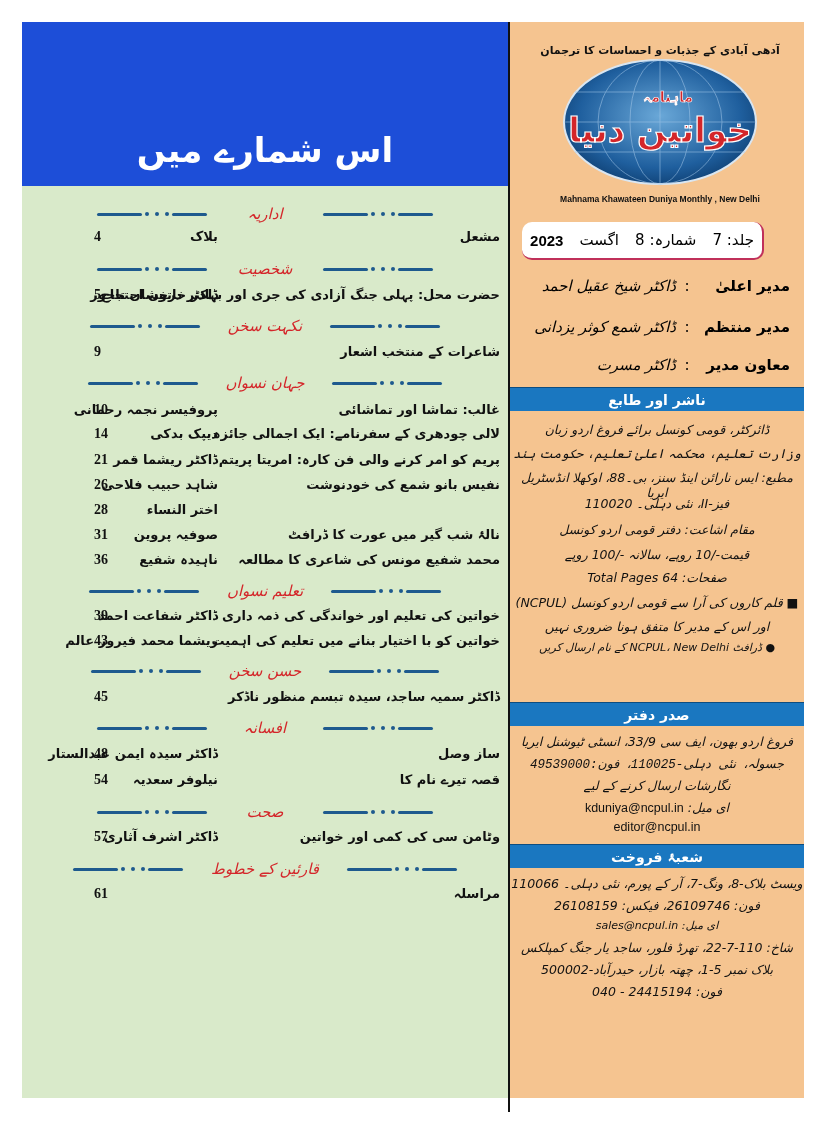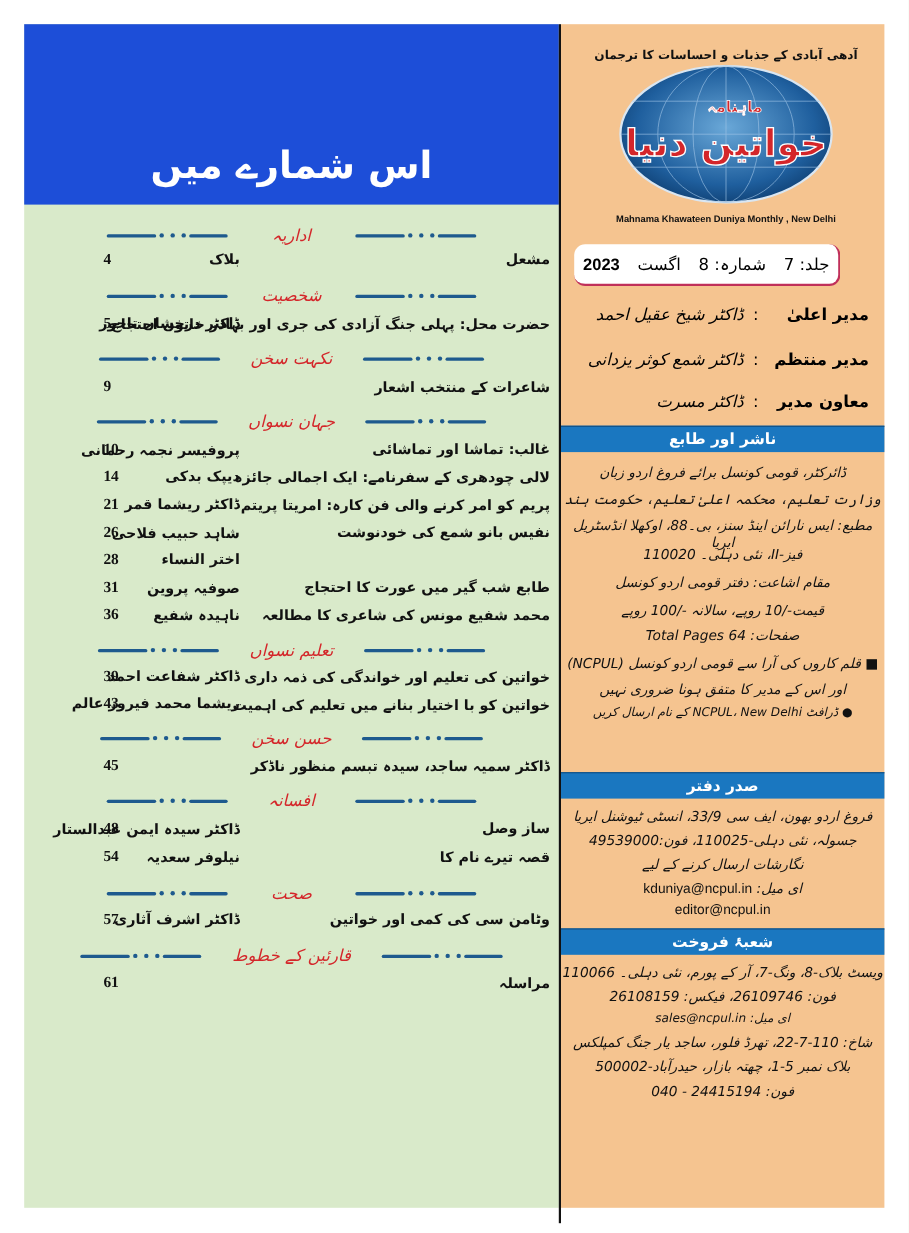--- a/index.html
+++ b/index.html
@@ -148,21 +148,21 @@
       <div class="toc-row" style="top: 453px;">
         <span class="toc-title">نفیس بانو شمع کی خودنوشت</span>
         <span class="toc-author">شاہد حبیب فلاحی</span>
         <span class="toc-page">26</span>
       </div>
       <div class="toc-row" style="top: 478px;">
         <span class="toc-author">اختر النساء</span>
         <span class="toc-page">28</span>
       </div>
       <div class="toc-row" style="top: 503px;">
-        <span class="toc-title">طابع شب گیر میں عورت کا احتجاج</span>
+        <span class="toc-title">نالۂ شب گیر میں عورت کا ڈرافٹ</span>
         <span class="toc-author">صوفیہ پروین</span>
         <span class="toc-page">31</span>
       </div>
       <div class="toc-row" style="top: 528px;">
         <span class="toc-title">محمد شفیع مونس کی شاعری کا مطالعہ</span>
         <span class="toc-author">ناہیدہ شفیع</span>
         <span class="toc-page">36</span>
       </div>
       <div class="section-head" style="top: 557px;">
         <div class="orn">
@@ -343,21 +343,21 @@
   <div class="rtext" style="top:474px;">فیز-II، نئی دہلی۔ 110020</div>
   <div class="rtext" style="top:500px;">مقام اشاعت: دفتر قومی اردو کونسل</div>
   <div class="rtext" style="top:525px;">قیمت-/10 روپے، سالانہ -/100 روپے</div>
   <div class="rtext" style="top:548px;">صفحات: Total Pages 64</div>
   <div class="rtext" style="top:573px;">■ قلم کاروں کی آرا سے قومی اردو کونسل (NCPUL)</div>
   <div class="rtext" style="top:597px;">اور اس کے مدیر کا متفق ہونا ضروری نہیں</div>
   <div class="rtext" style="top:619px;font-size:11px;">● ڈرافٹ NCPUL، New Delhi کے نام ارسال کریں</div>
 
   <div class="blue-head" style="top:680px;">صدر دفتر</div>
   <div class="rtext" style="top:712px;">فروغ اردو بھون، ایف سی 33/9، انسٹی ٹیوشنل ایریا</div>
-  <div class="rtext" style="top:734px;">جسولہ، نئی دہلی-110025، فون:49539000</div>
+  <div class="rtext" style="top:734px;font-family:Liberation Mono, monospace;">جسولہ، نئی دہلی-110025، فون:49539000</div>
   <div class="rtext" style="top:756px;">نگارشات ارسال کرنے کے لیے</div>
   <div class="rtext" style="top:778px;">
     <span>ای میل:</span>
     <span style="font-style:normal;font-family:Liberation Sans, sans-serif;">kduniya@ncpul.in</span>
   </div>
   <div class="rtext ltr" style="top:798px;">editor@ncpul.in</div>
 
   <div class="blue-head" style="top:822px;">شعبۂ فروخت</div>
   <div class="rtext" style="top:854px;">ویسٹ بلاک-8، ونگ-7، آر کے پورم، نئی دہلی۔ 110066</div>
   <div class="rtext" style="top:876px;">فون: 26109746، فیکس: 26108159</div>

